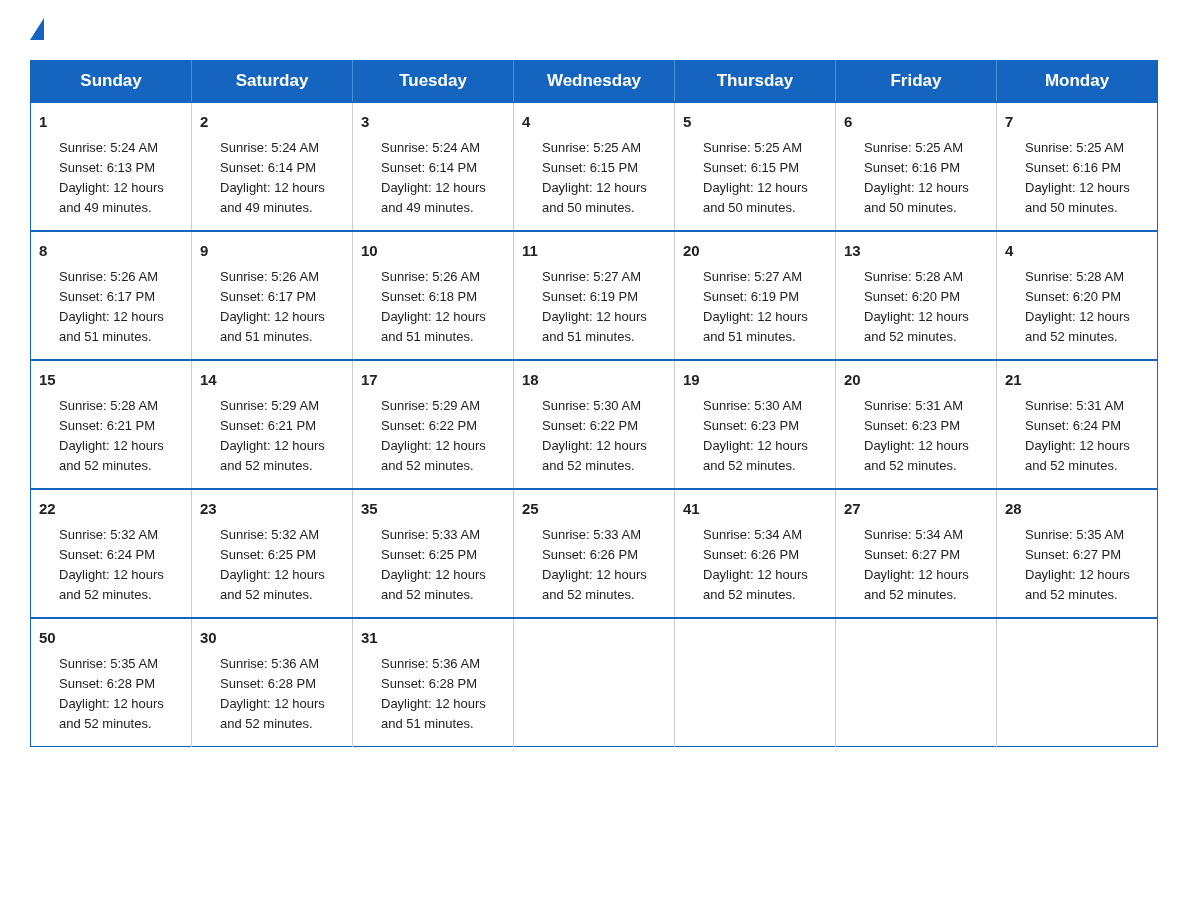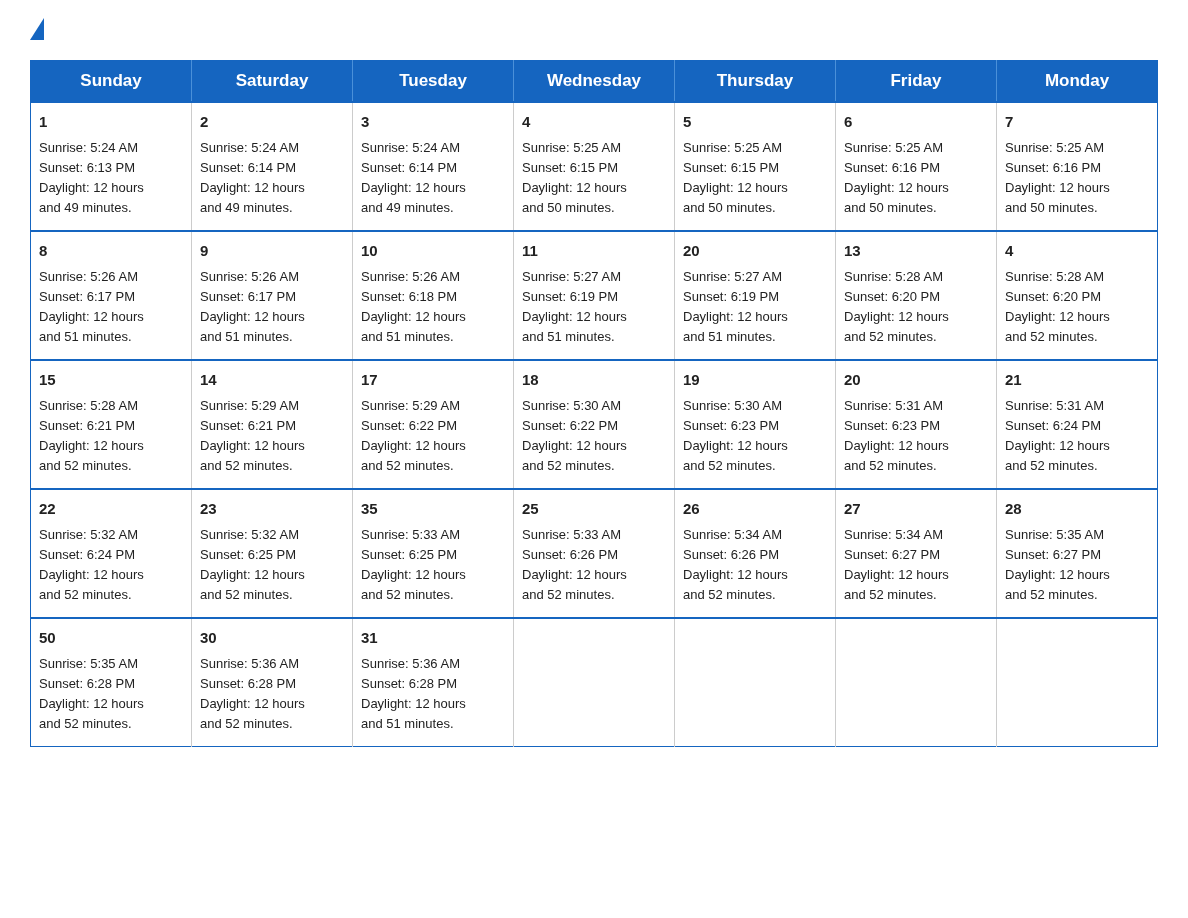--- a/index.html
+++ b/index.html
@@ -99,20 +99,21 @@
     .day-number {
       font-size: 15px;
       font-weight: bold;
       display: block;
       margin-bottom: 4px;
     }
     .day-info {
       font-size: 13px;
       color: #222;
       line-height: 1.55;
+      margin-left: 20px;
     }
     .empty-cell {
       background: #fff;
     }
   </style>
 </head>
 <body>
 
 <div class="header-area">
   <div class="logo-area">
@@ -317,21 +318,21 @@
 and 52 minutes.</div>
         </td>
         <td>
           <span class="day-number">25</span>
           <div class="day-info" style="white-space: pre-line;">Sunrise: 5:33 AM
 Sunset: 6:26 PM
 Daylight: 12 hours
 and 52 minutes.</div>
         </td>
         <td>
-          <span class="day-number">26</span>
+          <span class="day-number">41</span>
           <div class="day-info" style="white-space: pre-line;">Sunrise: 5:34 AM
 Sunset: 6:26 PM
 Daylight: 12 hours
 and 52 minutes.</div>
         </td>
         <td>
           <span class="day-number">27</span>
           <div class="day-info" style="white-space: pre-line;">Sunrise: 5:34 AM
 Sunset: 6:27 PM
 Daylight: 12 hours

